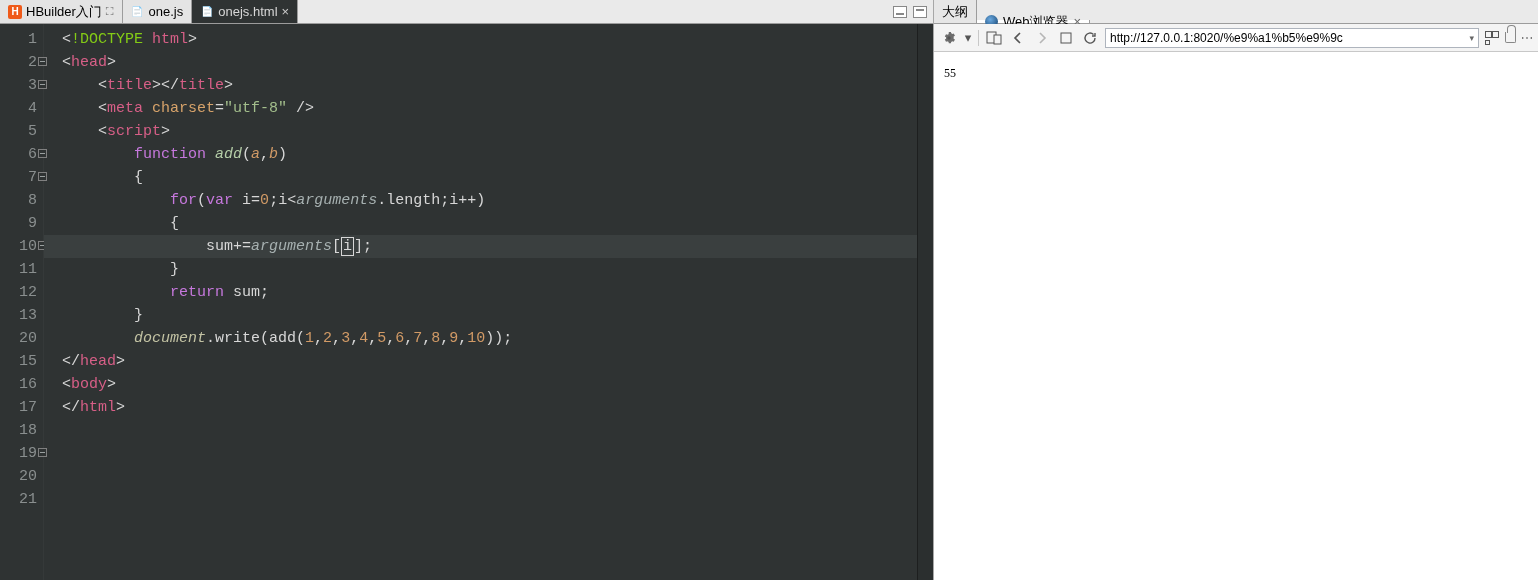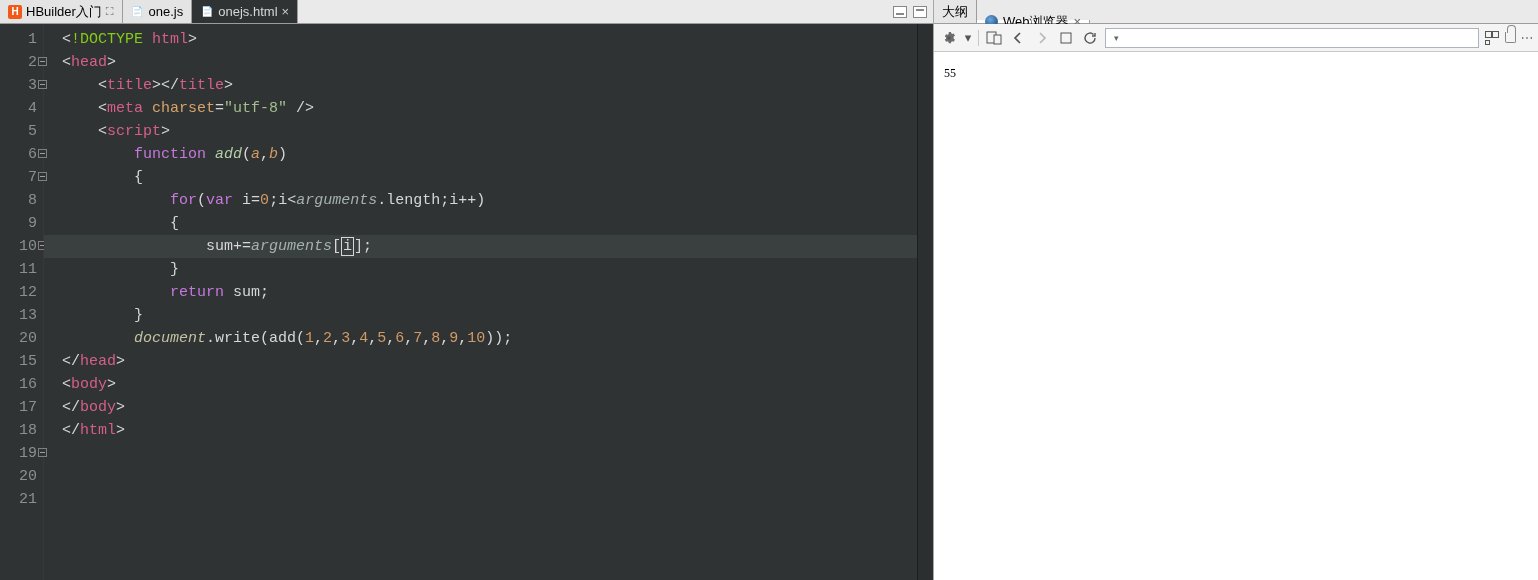--- a/index.html
+++ b/index.html
@@ -144,21 +144,20 @@
           <div class="cl">        <span class="t-op">{</span></div>
           <div class="cl">            <span class="t-kw">for</span><span class="t-op">(</span><span class="t-kw">var </span><span class="t-var">i</span><span class="t-op">=</span><span class="t-num">0</span><span class="t-op">;i</span><span class="t-op">&lt;</span><span class="t-builtin">arguments</span><span class="t-op">.length;i</span><span class="t-op">++</span><span class="t-op">)</span></div>
           <div class="cl">            <span class="t-op">{</span></div>
           <div class="cl hl">                <span class="t-var">sum</span><span class="t-op">+=</span><span class="t-builtin">arguments</span><span class="t-op">[</span><span class="t-cursor">i</span><span class="t-op">];</span></div>
           <div class="cl">            <span class="t-op">}</span></div>
           <div class="cl">            <span class="t-kw">return </span><span class="t-var">sum</span><span class="t-op">;</span></div>
           <div class="cl">        <span class="t-op">}</span></div>
           <div class="cl">        <span class="t-fn2">document</span><span class="t-op">.write(add(</span><span class="t-num">1</span><span class="t-op">,</span><span class="t-num">2</span><span class="t-op">,</span><span class="t-num">3</span><span class="t-op">,</span><span class="t-num">4</span><span class="t-op">,</span><span class="t-num">5</span><span class="t-op">,</span><span class="t-num">6</span><span class="t-op">,</span><span class="t-num">7</span><span class="t-op">,</span><span class="t-num">8</span><span class="t-op">,</span><span class="t-num">9</span><span class="t-op">,</span><span class="t-num">10</span><span class="t-op">));</span></div>
           <div class="cl"><span class="t-angle">&lt;/</span><span class="t-tag2">head</span><span class="t-angle">&gt;</span></div>
           <div class="cl"><span class="t-angle">&lt;</span><span class="t-tag2">body</span><span class="t-angle">&gt;</span></div>
-          <div class="cl"><span class="t-angle">&lt;/</span><span class="t-tag2">body</span><span class="t-angle">&gt;</span></div>
           <div class="cl"><span class="t-angle">&lt;/</span><span class="t-tag2">html</span><span class="t-angle">&gt;</span></div>
         </div>
       <div class="vscroll"></div>
     </div>
   </div>
 
   <div class="right-pane">
     <div class="right-tabbar">
       <div class="rtab">
         <span class="lbl">大纲</span>
@@ -200,20 +199,21 @@
         <svg width="12" height="12" viewBox="0 0 12 12">
             <rect x="1" y="1" width="10" height="10" fill="none" stroke="#555"></rect>
           </svg>
       </span>
       <span class="tb-btn">
         <svg width="14" height="14" viewBox="0 0 14 14">
             <path d="M12 7a5 5 0 11-1.5-3.5M12 2v3h-3" fill="none" stroke="#555" stroke-width="1.4"></path>
           </svg>
       </span>
       <div class="urlbar">
+        <input type="text" value="http://127.0.0.1:8020/%e9%a1%b5%e9%9c" style="">
         <span class="dd">▾</span>
       </div>
       <div class="tb-right">
         <span class="qr">
             <span></span>
           </span>
         <span class="lock"></span>
         <span class="tb-btn" style="width:10px;">⋯</span>
       </div>
     </div>

